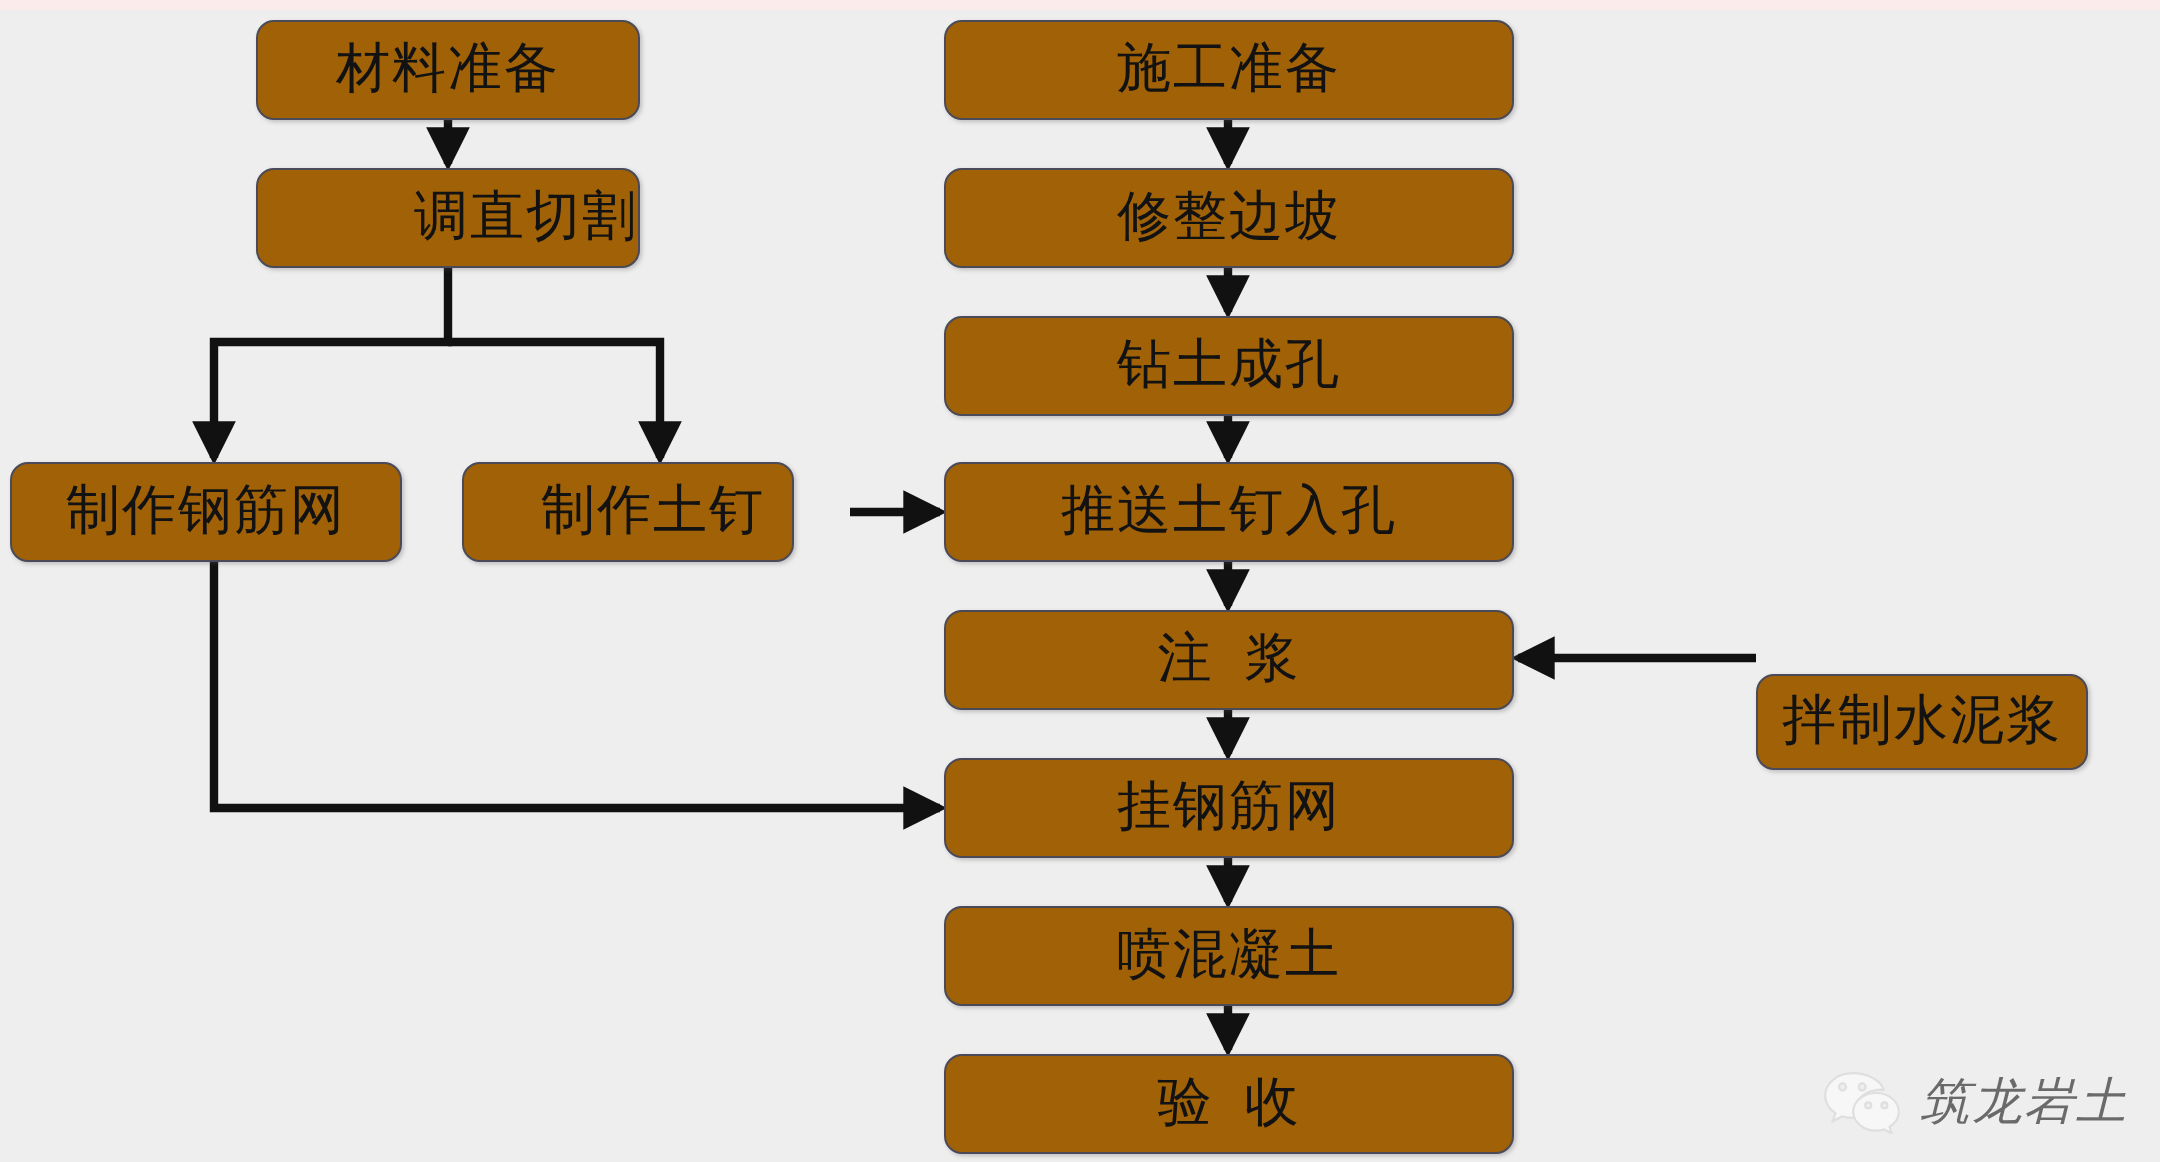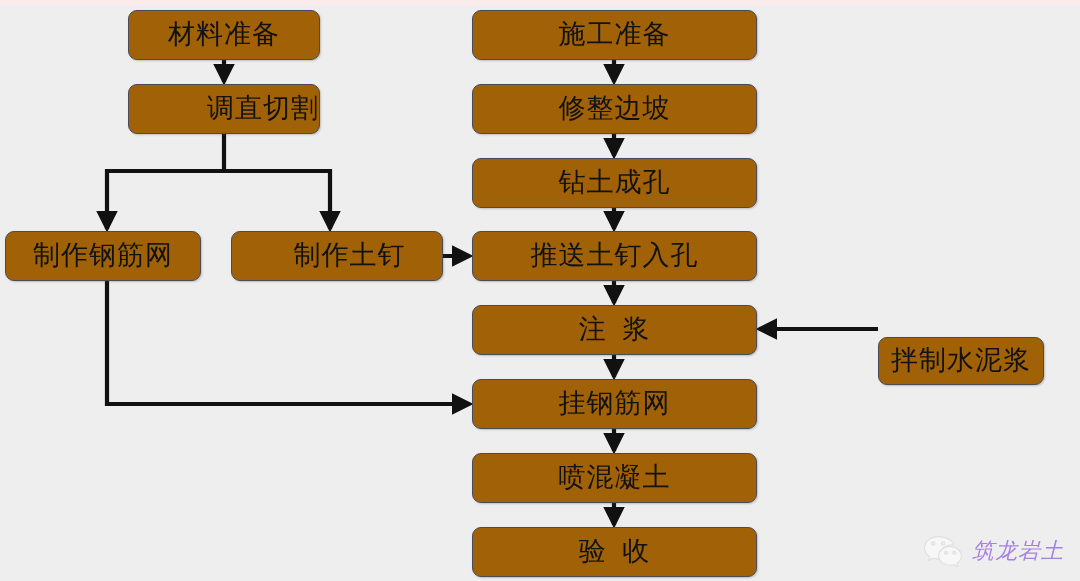--- a/index.html
+++ b/index.html
@@ -61,22 +61,22 @@
     position: absolute;
     right: 16px;
     bottom: 14px;
     display: flex;
     align-items: center;
     gap: 9px;
     opacity: 0.55;
     user-select: none;
   }
   .watermark .wm-text {
-    color: #6d28d9;
-    font-size: 22px;
+    color: #000000;
+    font-size: 25px;
     font-style: italic;
     font-family: "Liberation Sans", "DejaVu Sans", sans-serif;
     letter-spacing: 1px;
   }
   .wechat-icon {
     width: 40px;
     height: 32px;
     display: block;
   }
 </style>
@@ -129,21 +129,21 @@
   </div>
 
   <div class="node" style="left:128px; top:84px; width:192px; height:50px;justify-content:flex-end;">
     <span class="lbl">调直切割</span>
   </div>
 
   <div class="node" style="left:5px; top:231px; width:196px; height:50px;">
     <span class="lbl">制作钢筋网</span>
   </div>
 
-  <div class="node" style="left:231px; top:231px; width:212px; height:50px;padding-left:25px;">
+  <div class="node" style="left:231px; top:231px; width:166px; height:50px;padding-left:25px;">
     <span class="lbl">制作土钉</span>
   </div>
 
   <div class="node" style="left:472px; top:10px; width:285px; height:50px;">
     <span class="lbl">施工准备</span>
   </div>
 
   <div class="node" style="left:472px; top:84px; width:285px; height:50px;">
     <span class="lbl">修整边坡</span>
   </div>

